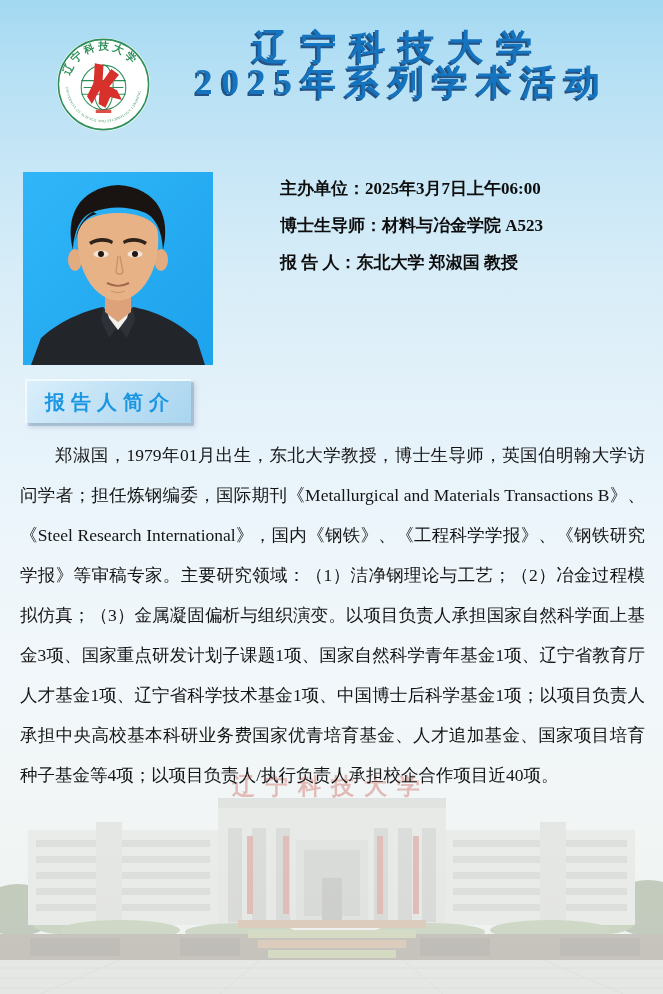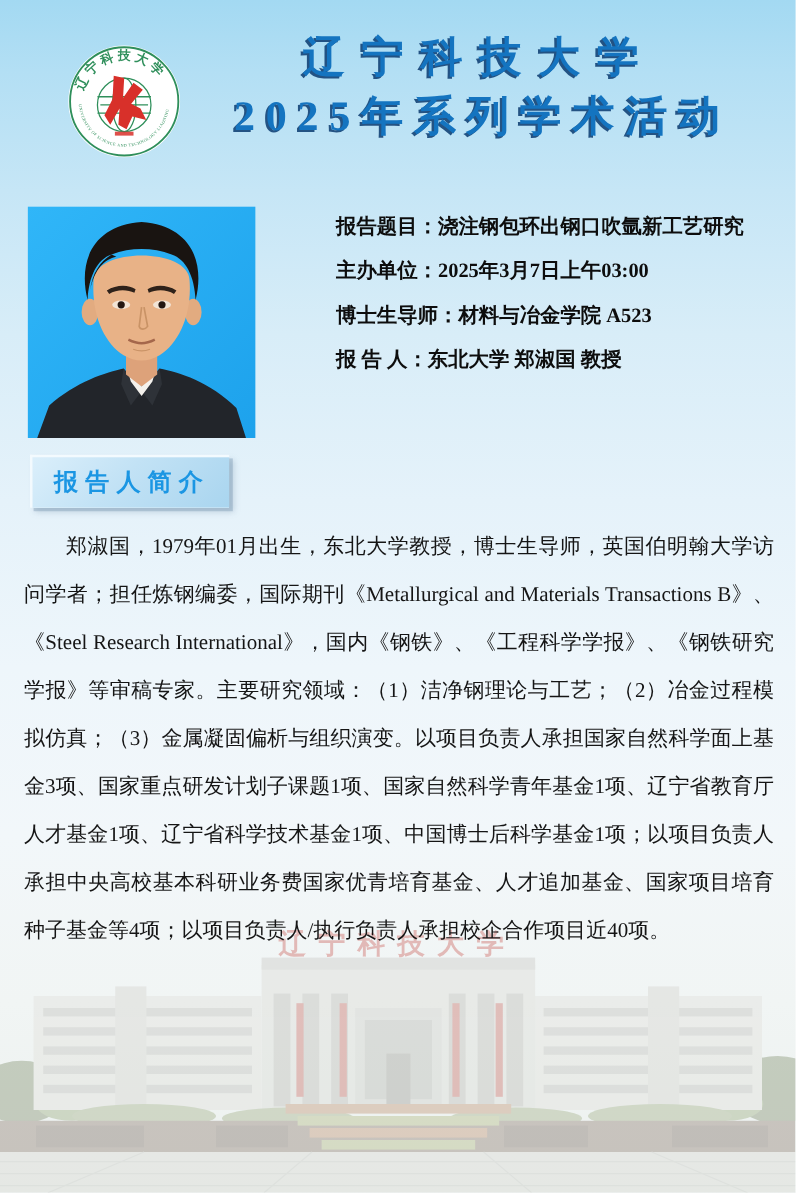--- a/index.html
+++ b/index.html
@@ -19,21 +19,21 @@
   
   .header{position:relative;height:150px;z-index:1;}
   .logo{position:absolute;left:55px;top:36px;width:97px;height:97px;}
   .titles{padding-left:150px;text-align:center;padding-top:30px;}
   .title-line{
     font-weight:bold;color:#1474c0;font-size:35px;line-height:1.0;
     text-shadow:-2px 2px 0 rgba(9,58,110,.85);
     white-space:nowrap;
   }
   .title-line.l1{letter-spacing:14px;margin-left:-14px;}
-  .title-line.l2{letter-spacing:9px;margin-left:-9px;margin-top:14px;}
+  .title-line.l2{letter-spacing:9px;margin-left:-9px;margin-top:0;}
 
   
   .info{position:relative;z-index:1;display:flex;margin:22px 0 0 23px;}
   .photo{width:190px;height:193px;flex:0 0 auto;display:block;}
   .details{margin-left:67px;padding-top:6px;}
   .detail-row{font-size:17px;font-weight:bold;color:#0d0d0d;margin-bottom:15px;line-height:22px;white-space:nowrap;}
   .detail-label{font-weight:bold;}
   .detail-value{font-weight:bold;}
 
   
@@ -220,24 +220,21 @@
       <circle cx="78" cy="82" r="3" fill="#241712"></circle>
       <circle cx="112" cy="82" r="3" fill="#241712"></circle>
 
       <path d="M95,84 L93,100 C94,103 98,103 100,100 L97,84" fill="none" stroke="#c99366" stroke-width="1.4"></path>
       <path d="M84,111 C92,115 98,115 106,111" fill="none" stroke="#a5674b" stroke-width="2"></path>
       <path d="M88,119 C93,121 97,121 102,119" fill="none" stroke="#c99366" stroke-width="1"></path>
     </svg>
 
     <div class="details">
       <div class="detail-row">
-        <span class="detail-label">报告题目：</span><span class="detail-value">浇注钢包环出钢口吹氩新工艺研究</span>
-      </div>
-      <div class="detail-row">
-        <span class="detail-label">主办单位：</span><span class="detail-value">2025年3月7日上午03:00</span>
+        <span class="detail-label">主办单位：</span><span class="detail-value">2025年3月7日上午06:00</span>
       </div>
       <div class="detail-row">
         <span class="detail-label">博士生导师：</span><span class="detail-value">材料与冶金学院 A523</span>
       </div>
       <div class="detail-row">
         <span class="detail-label">报 告 人：</span><span class="detail-value">东北大学 郑淑国 教授</span>
       </div>
     </div>
   </div>
 

